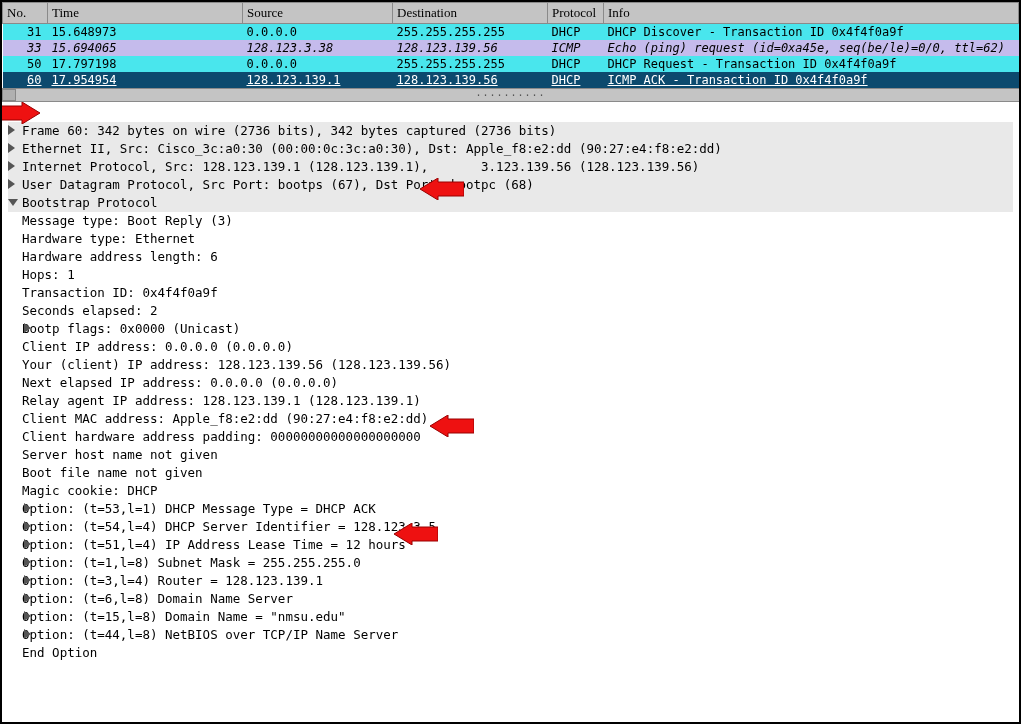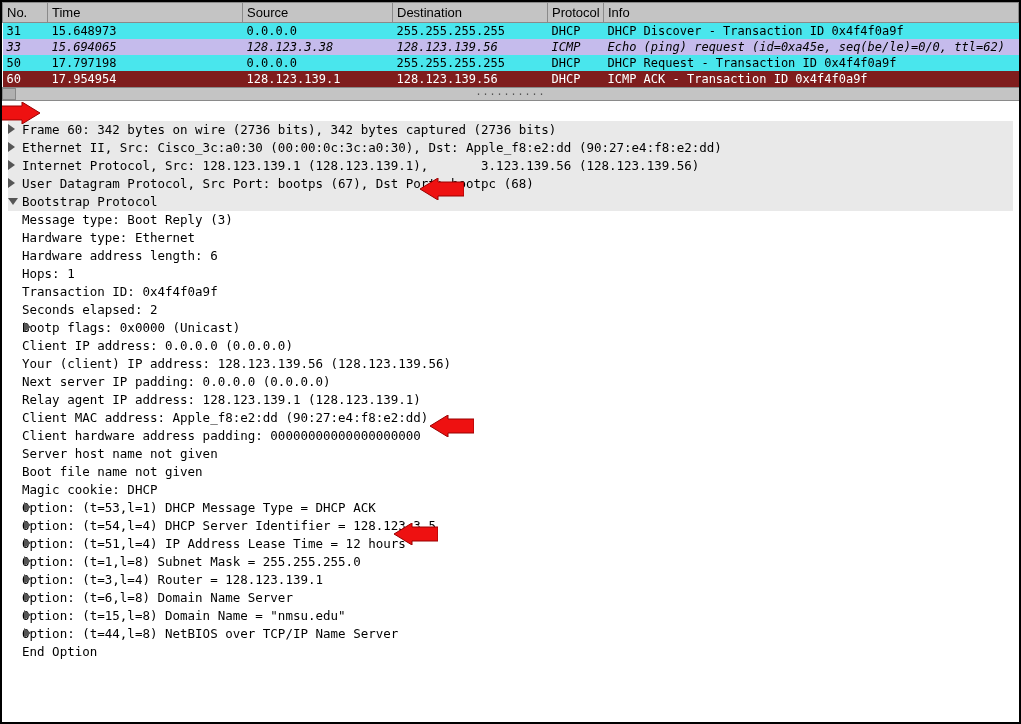--- a/index.html
+++ b/index.html
@@ -18,34 +18,34 @@
     border-collapse: collapse;
     table-layout: fixed;
   }
   .packet-table th {
     background: #c4c4c4;
     text-align: left;
     font-weight: normal;
     padding: 2px 4px;
     border: 1px solid #8a8a8a;
     font-size: 13px;
-    font-family: Liberation Sans, sans-serif;
+    font-family: Liberation Serif, serif;
     height: 20px;
   }
   .packet-table td {
     padding: 1px 4px;
     font-size: 12px;
     white-space: nowrap;
     overflow: hidden;
     text-overflow: clip;
   }
   .row-cyan td { background: #49e6ed; }
   .row-purple td { background: #c5bbec; font-style: italic; }
-  .row-selected td { background: #7f1d1d; color: #fff; }
-  .col-no   { width: 45px; padding-right: 6px !important; margin-left: 28px;}
+  .row-selected td { background: #0c4a6e; color: #fff; text-decoration: underline; }
+  .col-no   { width: 45px; text-align: right; padding-right: 6px !important; margin-left: 28px;}
   .col-time { width: 195px; }
   .col-src  { width: 150px; }
   .col-dst  { width: 155px; }
   .col-proto{ width: 56px; }
   .col-info { }
   .scroll-strip {
     height: 14px;
     background: #c4c4c4;
     border-top: 1px solid #8a8a8a;
     border-bottom: 1px solid #8a8a8a;
@@ -176,21 +176,21 @@
   <div id="bootp-children">
       <div class="row indent1"><span>Message type: Boot Reply (3)</span></div>
       <div class="row indent1"><span>Hardware type: Ethernet</span></div>
       <div class="row indent1"><span>Hardware address length: 6</span></div>
       <div class="row indent1"><span>Hops: 1</span></div>
       <div class="row indent1"><span>Transaction ID: 0x4f4f0a9f</span></div>
       <div class="row indent1"><span>Seconds elapsed: 2</span></div>
       <div class="row indent1"><span class="tri right"></span><span>Bootp flags: 0x0000 (Unicast)</span></div>
       <div class="row indent1"><span>Client IP address: 0.0.0.0 (0.0.0.0)</span></div>
       <div class="row indent1"><span>Your (client) IP address: 128.123.139.56 (128.123.139.56)</span></div>
-      <div class="row indent1"><span>Next server IP padding: 0.0.0.0 (0.0.0.0)</span></div>
+      <div class="row indent1"><span>Next elapsed IP address: 0.0.0.0 (0.0.0.0)</span></div>
       <div class="row indent1"><span>Relay agent IP address: 128.123.139.1 (128.123.139.1)</span></div>
       <div class="row indent1"><span>Client MAC address: Apple_f8:e2:dd (90:27:e4:f8:e2:dd)</span></div>
       <div class="row indent1"><span>Client hardware address padding: 00000000000000000000</span></div>
       <div class="row indent1"><span>Server host name not given</span></div>
       <div class="row indent1"><span>Boot file name not given</span></div>
       <div class="row indent1"><span>Magic cookie: DHCP</span></div>
       <div class="row indent1"><span class="tri right"></span><span>Option: (t=53,l=1) DHCP Message Type = DHCP ACK</span></div>
       <div class="row indent1"><span class="tri right"></span><span>Option: (t=54,l=4) DHCP Server Identifier = 128.123.3.5</span></div>
       <div class="row indent1"><span class="tri right"></span><span>Option: (t=51,l=4) IP Address Lease Time = 12 hours</span></div>
       <div class="row indent1"><span class="tri right"></span><span>Option: (t=1,l=8) Subnet Mask = 255.255.255.0</span></div>

